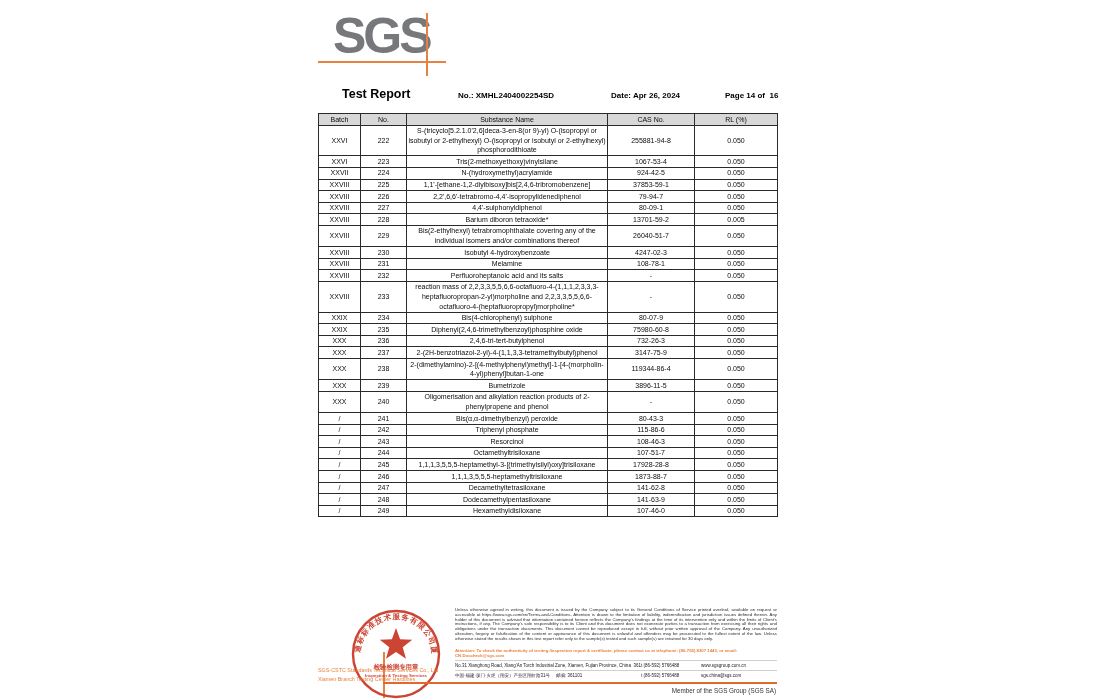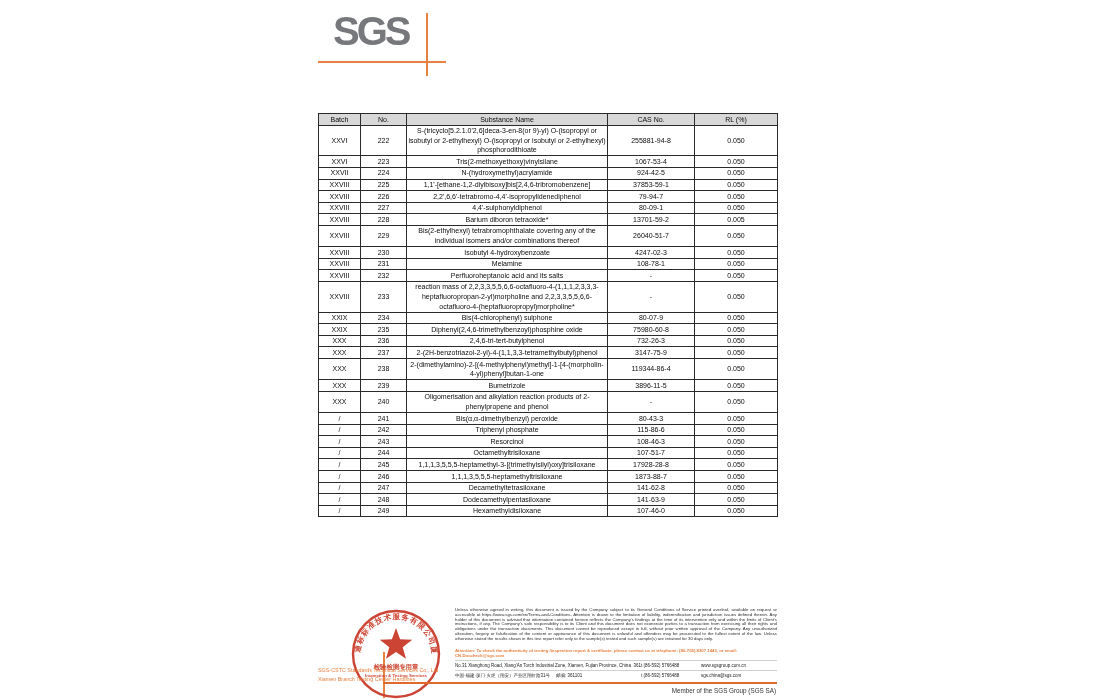--- a/index.html
+++ b/index.html
@@ -6,21 +6,21 @@
   html,body { background:#ffffff; }
   .page {
     position:relative; width:1100px; height:700px; background:#ffffff;
     overflow:hidden; font-family:"Liberation Sans", sans-serif; color:#111;
   }
   .doc { position:absolute; left:318px; top:0; width:460px; height:700px; }
 
   
   .logo-wrap { position:absolute; left:0; top:0; width:150px; height:80px; }
   .sgs-letters {
-    position:absolute; left:15px; top:11px; font-size:40px; line-height:1;
+    position:absolute; left:15px; top:11px; font-size:50px; line-height:1;
     font-weight:bold; color:#77787b; letter-spacing:-3px;
     font-family:"Liberation Sans", sans-serif;
   }
   .logo-hline { position:absolute; left:0; top:61px; width:128px; height:2px; background:#e8803f; }
   .logo-vline { position:absolute; left:108px; top:13px; width:2px; height:63px; background:#e8803f; }
 
   
   .title-row { position:absolute; left:0; top:87px; width:460px; height:18px; }
   .title-row .report-title { position:absolute; left:24px; top:0; font-size:12.5px; font-weight:bold; color:#000; }
   .title-row .meta { position:absolute; top:4px; font-size:8px; font-weight:bold; color:#000; white-space:pre; }
@@ -67,20 +67,26 @@
 
 <div class="page">
   <div class="doc">
 
     <div class="logo-wrap">
       <div class="sgs-letters">SGS</div>
       <div class="logo-hline"></div>
       <div class="logo-vline"></div>
     </div>
 
+    <div class="title-row">
+      <span class="report-title">Test Report</span>
+      <span class="meta no">No.: XMHL2404002254SD</span>
+      <span class="meta date">Date: Apr 26, 2024</span>
+      <span class="meta page">Page 14 of  16</span>
+    </div>
 
     <table class="substances">
       <colgroup>
         <col style="width:42px">
           <col style="width:46px">
           <col style="width:201px">
           <col style="width:87px">
           <col style="width:83px">
       </colgroup>
       <thead>

